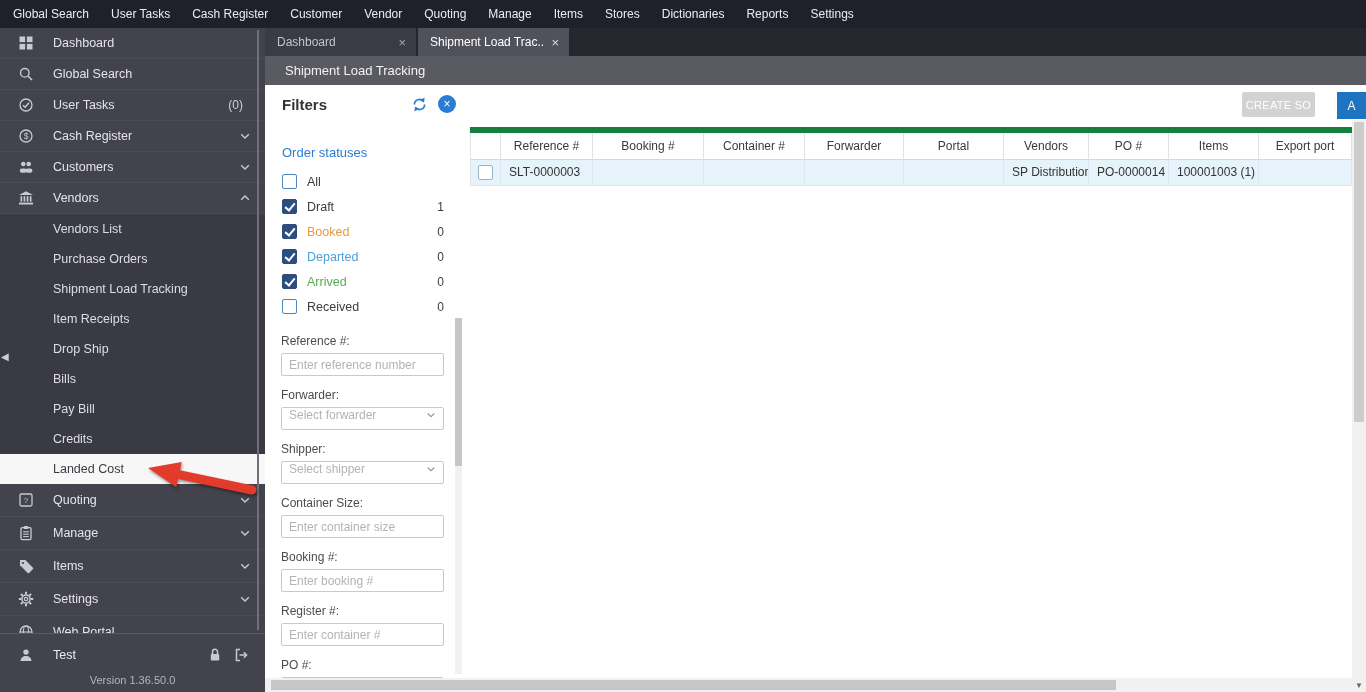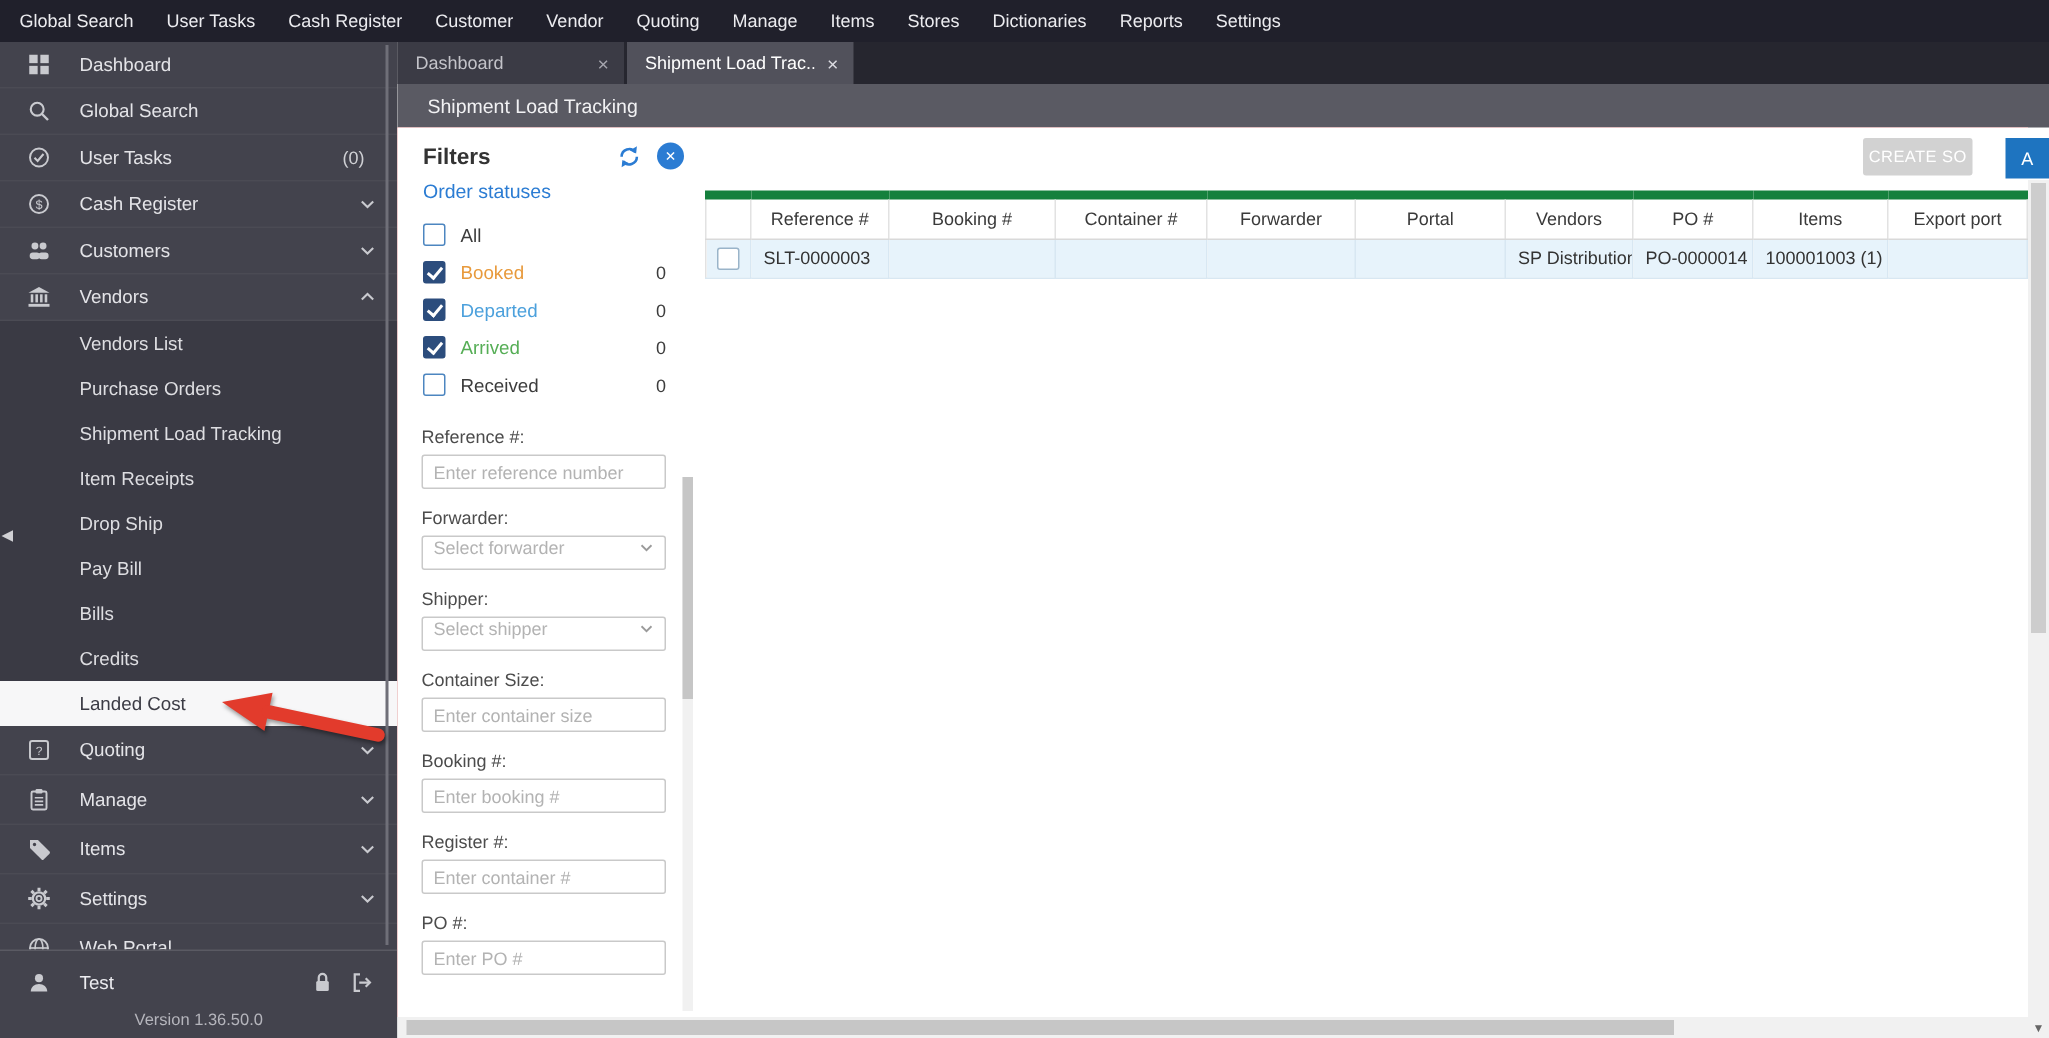--- a/index.html
+++ b/index.html
@@ -48,21 +48,21 @@
 
   .content{position:absolute;top:57px;left:0;right:14px;bottom:14px;overflow:hidden;background:#fca5a5;}
 
   
   .filters{position:absolute;top:0;left:0;width:205px;height:100%;background:#fff;}
   .fhead{display:flex;align-items:center;margin:10px 14px 0 17px;}
   .ftitle{flex:1;font-size:15px;font-weight:bold;color:#333;}
   .ficon{width:17px;height:17px;margin-left:10px;flex:none;}
   .fclear{width:18px;height:18px;border-radius:50%;background:#2b7cd3;color:#fff;display:flex;
           align-items:center;justify-content:center;font-size:12px;margin-left:10px;flex:none;}
-  .ostitle{color:#2b7cd3;font-size:13px;margin:7px 0 9px 17px;}
+  .ostitle{color:#2b7cd3;font-size:13px;margin:32px 0 9px 17px;}
   .strow{display:flex;align-items:center;height:25px;margin:0 26px 0 17px;}
   .cb{width:15px;height:15px;border:1px solid #4d86c0;background:#fff;border-radius:2px;
       position:relative;flex:none;box-sizing:border-box;}
   .cb.checked{background:#2c4d7d;border-color:#2c4d7d;}
   .cb.checked::after{content:"";position:absolute;left:4px;top:1px;width:4px;height:8px;
       border-right:2px solid #fff;border-bottom:2px solid #fff;transform:rotate(40deg);}
   .strow .cb{margin-right:10px;}
   .strow .slabel{flex:1;font-size:12.5px;color:#3c3c3c;}
   .strow .scount{color:#3c3c3c;}
   .st-booked{color:#e89a3c !important;}
@@ -296,24 +296,24 @@
       <div class="sub">
           <span>Shipment Load Tracking</span>
         </div>
       <div class="sub">
           <span>Item Receipts</span>
         </div>
       <div class="sub">
           <span>Drop Ship</span>
         </div>
       <div class="sub">
+          <span>Bills</span>
+        </div>
+      <div class="sub">
           <span>Pay Bill</span>
-        </div>
-      <div class="sub">
-          <span>Bills</span>
         </div>
       <div class="sub">
           <span>Credits</span>
         </div>
       <div class="sub selected">
           <span>Landed Cost</span>
         </div>
 
       <div class="nitem nitem-lg">
         <svg class="icon">
@@ -406,20 +406,25 @@
           <span class="fclear">
               <span>×</span>
             </span>
         </div>
         <div class="ostitle">Order statuses</div>
 
         <div class="strow">
           <span class="cb"></span>
           <span class="slabel">All</span>
           <span class="scount"></span>
+        </div>
+        <div class="strow">
+          <span class="cb checked"></span>
+          <span class="slabel">Draft</span>
+          <span class="scount">1</span>
         </div>
         <div class="strow">
           <span class="cb checked"></span>
           <span class="slabel st-booked">Booked</span>
           <span class="scount">0</span>
         </div>
         <div class="strow">
           <span class="cb checked"></span>
           <span class="slabel st-departed">Departed</span>
           <span class="scount">0</span>

